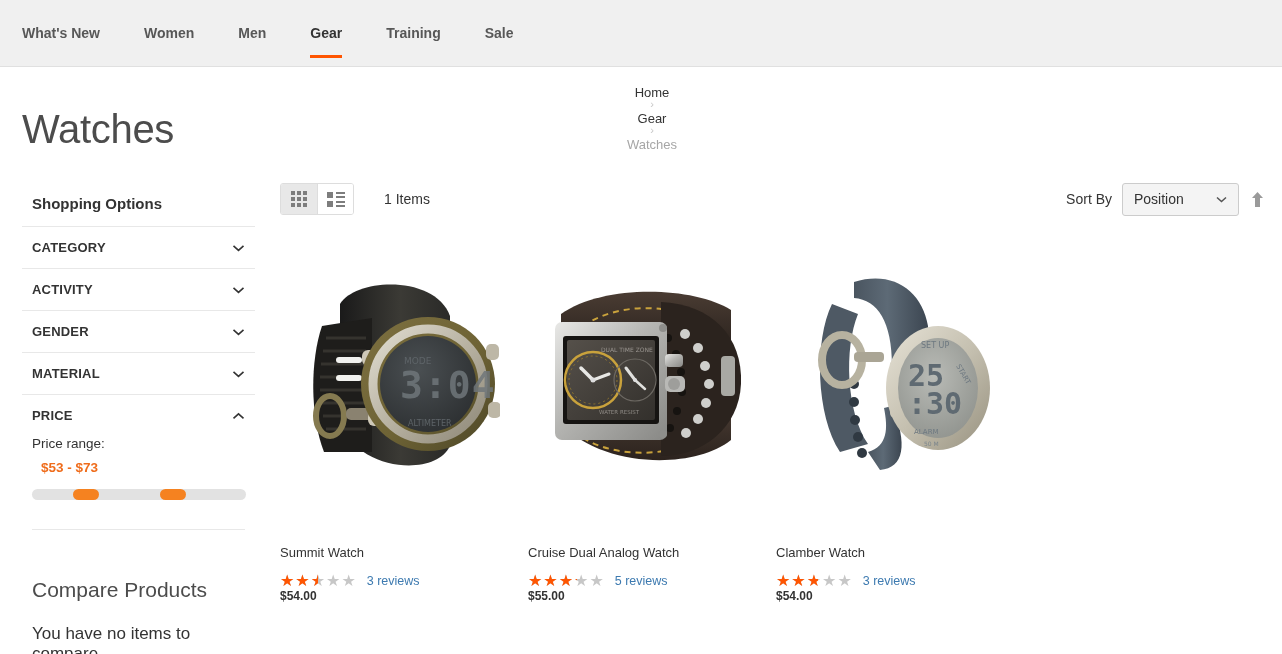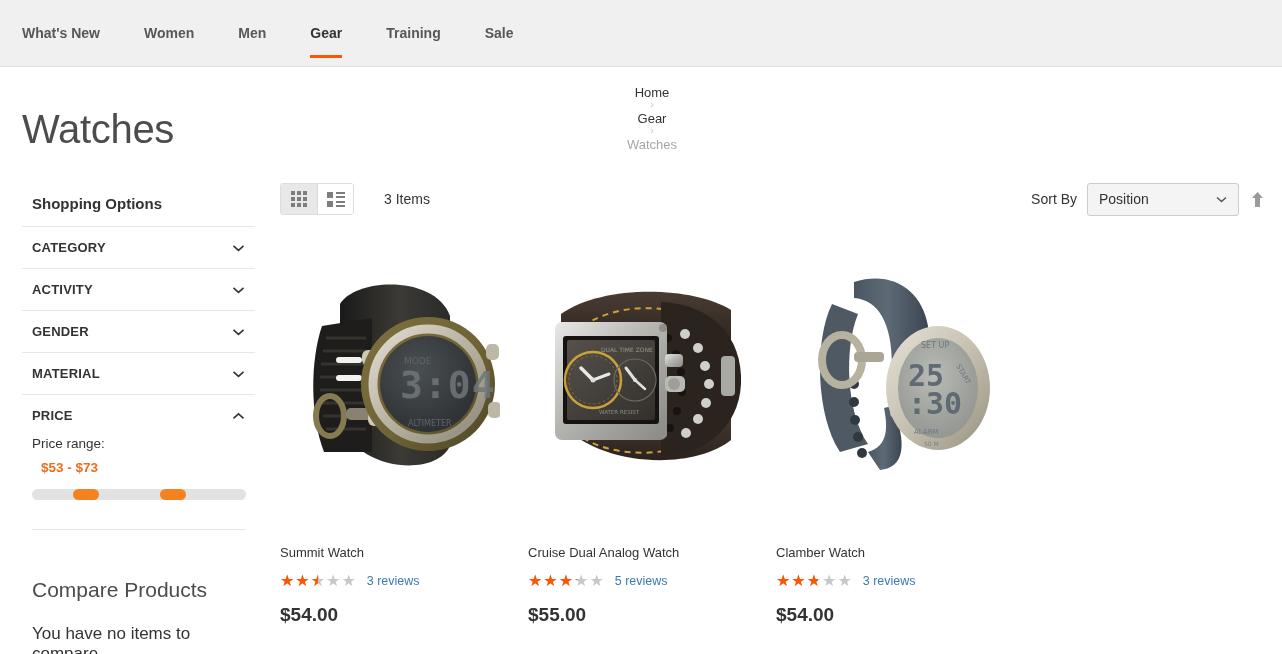--- a/index.html
+++ b/index.html
@@ -218,21 +218,21 @@
     display: flex;
     align-items: center;
   }
   .sort-label {
     font-size: 14px;
     color: #333333;
     margin-right: 10px;
   }
   .sort-select {
     position: relative;
-    width: 152px;
+    width: 117px;
     height: 33px;
     background: #f4f4f4;
     border: 1px solid #cccccc;
     border-radius: 3px;
     display: flex;
     align-items: center;
     padding: 0 11px;
     font-size: 14px;
     color: #333333;
     cursor: pointer;
@@ -297,24 +297,23 @@
     overflow: hidden;
     white-space: nowrap;
   }
   .reviews-link {
     font-size: 12.5px;
     color: #3d7ab0;
     margin-left: 10px;
     cursor: pointer;
   }
   .product-price {
-    font-size: 19px;
+    font-size: 12px;
     font-weight: bold;
     color: #333333;
-    margin-top: 15px;
   }
 </style>
 </head>
 <body>
 
 <nav class="topnav">
   <div class="nav-item">
       <span>What's New</span>
     </div>
   <div class="nav-item">
@@ -442,21 +441,21 @@
                 <i class="sq"></i>
                 <span class="stack">
                   <i class="ln"></i>
                   <i class="ln"></i>
                 </span>
               </span>
           </span>
         </div>
       </div>
 
-      <div class="item-count">3 Items</div>
+      <div class="item-count">1 Items</div>
 
       <div class="toolbar-right">
         <span class="sort-label">Sort By</span>
         <div class="sort-select">
           <span>Position</span>
           <svg class="sel-chev" viewBox="0 0 11 7">
               <path d="M1 1.5 L5.5 5.6 L10 1.5"></path>
             </svg>
         </div>
         <span class="sort-dir">

